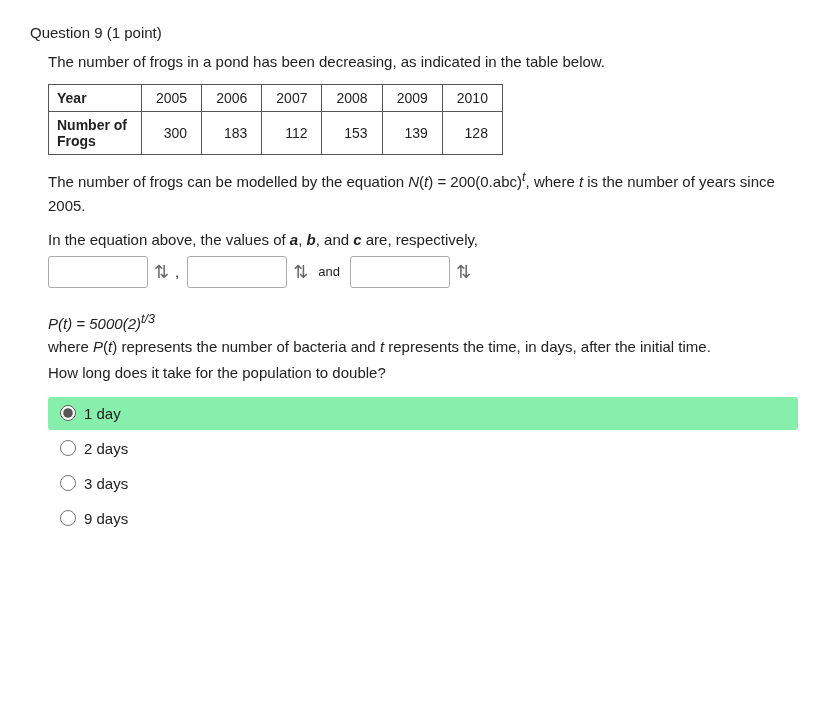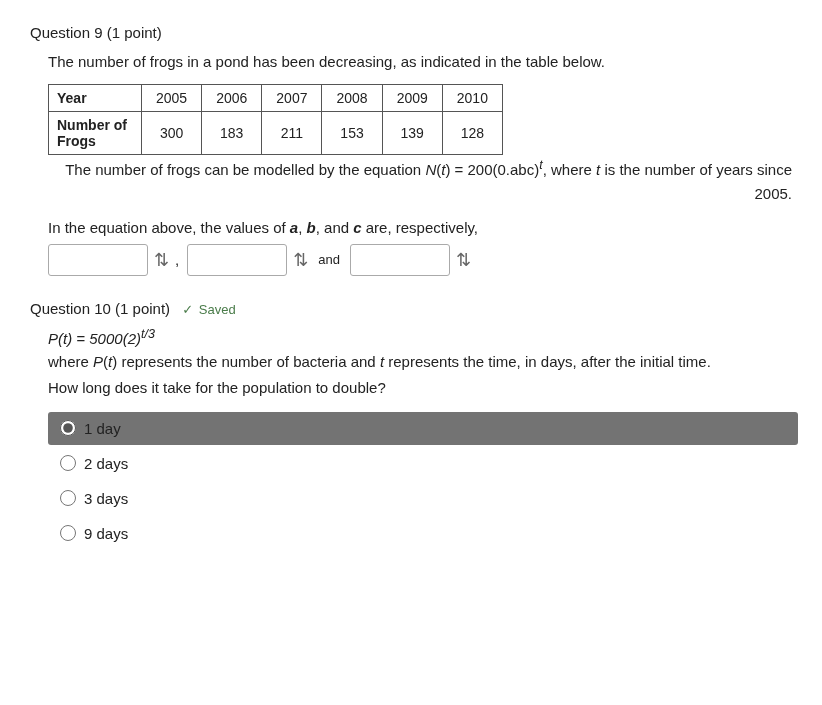--- a/index.html
+++ b/index.html
@@ -25,36 +25,36 @@
     }
     .question-body {
       margin-left: 18px;
     }
     .intro-text {
       margin-bottom: 10px;
       line-height: 1.5;
     }
     table.frog-table {
       border-collapse: collapse;
+      margin-bottom: 12px;
     }
     table.frog-table td, table.frog-table th {
       border: 1px solid #555;
       padding: 5px 14px;
-      text-align: center;
+      text-align: right;
       font-size: 14px;
     }
     table.frog-table td:first-child, table.frog-table th:first-child {
       text-align: left;
       font-weight: bold;
       padding-left: 8px;
     }
     .equation-text {
       margin-bottom: 10px;
       line-height: 1.6;
-      text-align: right;
     }
     .values-text {
       line-height: 1.6;
     }
     .input-row {
       display: flex;
       align-items: center;
       gap: 6px;
       margin-bottom: 8px;
       margin-top: 4px;
@@ -112,21 +112,21 @@
     .radio-option {
       display: flex;
       align-items: center;
       margin-bottom: 2px;
       padding: 8px 12px;
       border-radius: 3px;
       width: 750px;
       cursor: pointer;
     }
     .radio-option.selected {
-      background: #737373;
+      background: #86efac;
     }
     .radio-option label {
       margin-left: 8px;
       font-size: 15px;
       cursor: pointer;
     }
     .radio-input {
       width: 16px;
       height: 16px;
       cursor: pointer;
@@ -154,21 +154,21 @@
         <td>2006</td>
         <td>2007</td>
         <td>2008</td>
         <td>2009</td>
         <td>2010</td>
       </tr>
       <tr>
         <td><strong>Number of<br>Frogs</strong></td>
         <td>300</td>
         <td>183</td>
-        <td>211</td>
+        <td>112</td>
         <td>153</td>
         <td>139</td>
         <td>128</td>
       </tr>
     </tbody>
       </table>
 
     <p class="equation-text">
       <span>The number of frogs can be modelled by the equation </span><span><em>N</em>(<em>t</em>) = 200(0.abc)<sup><em>t</em></sup></span><span>, where </span><span class="italic"><em>t</em></span><span> is the number of years since 2005.</span>
     </p>
@@ -184,28 +184,20 @@
       <input class="input-box" type="text" value="" style="">
       <span class="arrow-icon">⇅</span>
       <span class="and-text">and</span>
       <input class="input-box" type="text" value="" style="">
       <span class="arrow-icon">⇅</span>
     </div>
   </div>
 </div>
 
 <div class="question-block">
-  <div class="question-title">
-    <span>Question 10</span>
-    <span>(1 point)</span>
-    <span class="saved-label">
-      <span class="checkmark">✓</span>
-      <span>Saved</span>
-    </span>
-  </div>
   <div class="question-body">
 
     <p class="formula-line">
       <em>P</em>(<em>t</em>) = 5000(2)<sup>t/3</sup>
     </p>
 
     <p class="where-text">
       where <em>P</em>(<em>t</em>) represents the number of bacteria and <em>t</em> represents the time, in days, after the initial time.
     </p>
 

